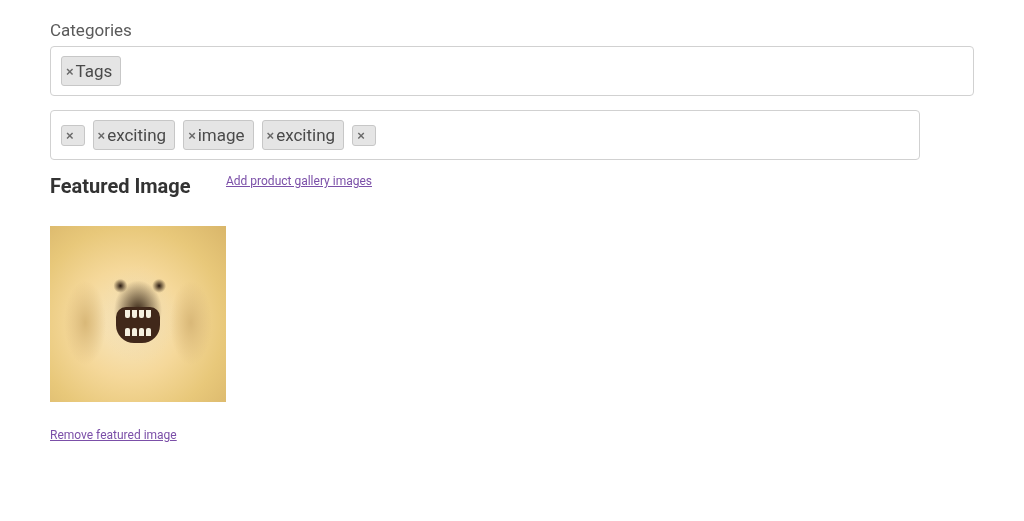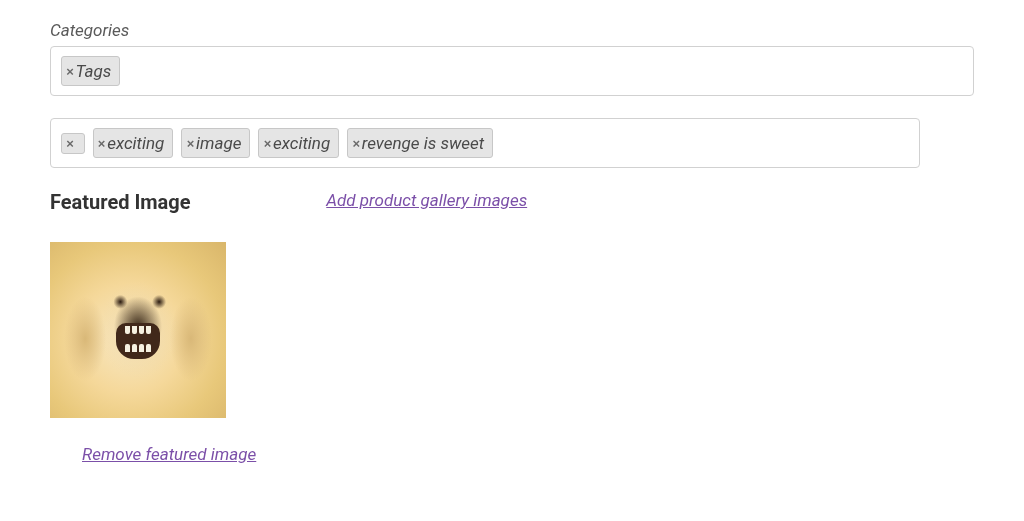--- a/index.html
+++ b/index.html
@@ -7,22 +7,21 @@
       margin: 0;
       padding: 0;
     }
     body {
       font-family: -apple-system, BlinkMacSystemFont, "Segoe UI", Roboto, Helvetica, Arial, sans-serif;
       background: #ffffff;
       padding: 20px 50px;
       color: #444;
     }
     .field-group {
-      margin-bottom: 22px;
-      font-style: italic;
+      margin-bottom: 14px;
     }
     .field-label {
       font-size: 17px;
       color: #5a5a5a;
       margin-bottom: 6px;
       font-weight: 400;
     }
     .tag-input-box {
       border: 1px solid #d1d1d1;
       border-radius: 4px;
@@ -56,21 +55,20 @@
       color: #6a6a6a;
       margin-right: 2px;
       cursor: pointer;
       font-weight: bold;
       line-height: 1;
       position: relative;
       top: 0px;
     }
     .lower-section {
       display: flex;
-      gap: 70px;
       margin-top: 6px;
     }
     .col {
       display: flex;
       flex-direction: column;
     }
     .section-heading {
       font-size: 20px;
       font-weight: 700;
       color: #333333;
@@ -118,28 +116,26 @@
       height: 8px;
       background: #f5f0e0;
       border-radius: 0 0 2px 2px;
     }
     .dog-teeth-bottom .tooth {
       border-radius: 2px 2px 0 0;
     }
     .action-link {
       color: #7b4fa8;
       text-decoration: underline;
-      font-size: 17px;
+      font-size: 12px;
       cursor: pointer;
       display: inline-block;
-      font-style: italic;
     }
     .remove-link {
       margin-top: 26px;
-      margin-left: 32px;
     }
     .gallery-link {
       margin-top: 0;
     }
   </style>
 </head>
 <body>
 
 <div class="field-group">
   <div class="field-label">Categories</div>
@@ -163,21 +159,20 @@
     <span class="tag-chip">
       <span class="remove">×</span>
       <span>image</span>
     </span>
     <span class="tag-chip">
       <span class="remove">×</span>
       <span>exciting</span>
     </span>
     <span class="tag-chip">
       <span class="remove">×</span>
-      <span>revenge is sweet</span>
     </span>
   </div>
 </div>
 
 <div class="lower-section">
   <div class="col">
     <div class="section-heading">Featured Image</div>
     <div class="featured-image-placeholder">
       <div class="dog-shape"></div>
       <div class="dog-mouth"></div>

